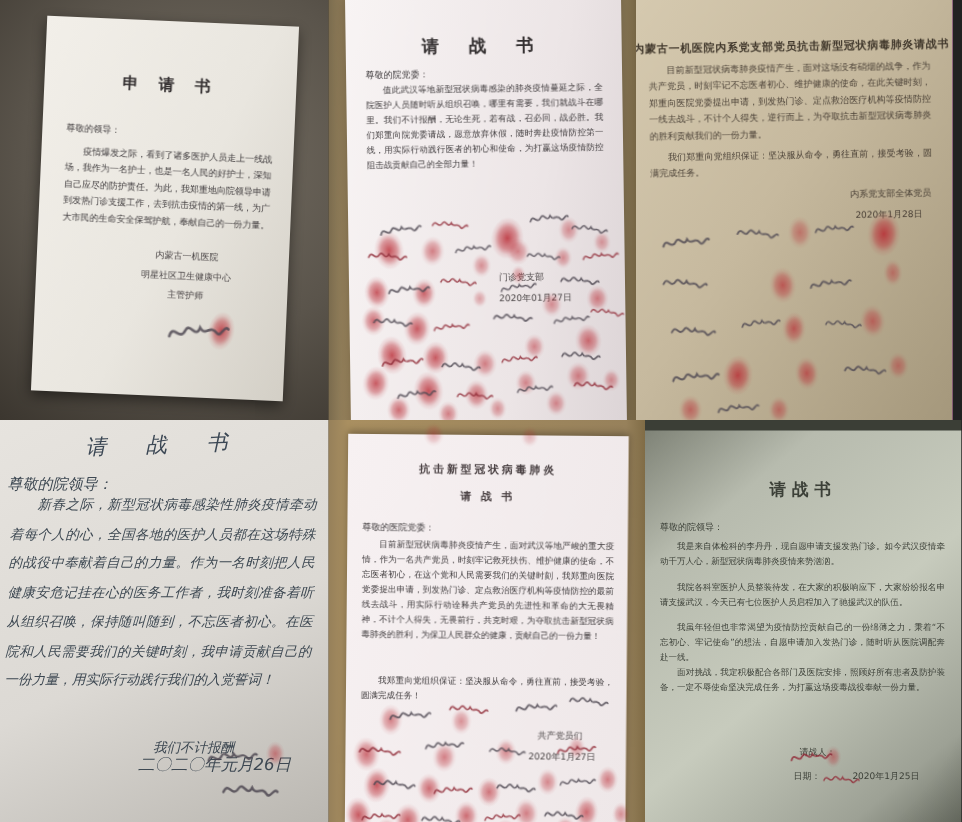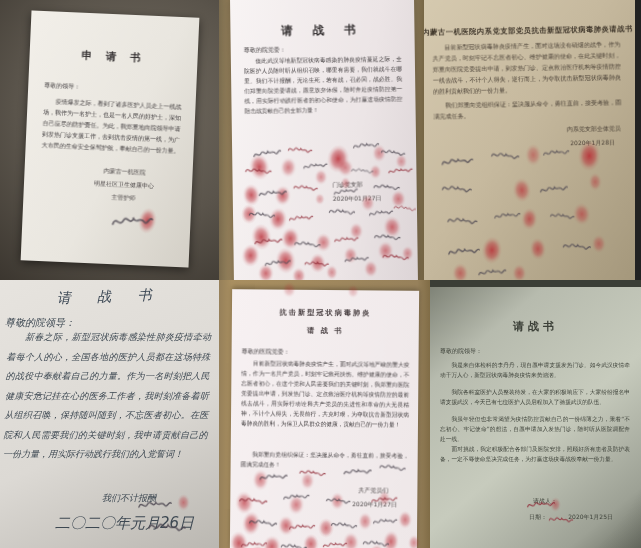--- a/index.html
+++ b/index.html
@@ -250,21 +250,21 @@
         </svg>
       </div>
   </div>
 
   <div class="cell" id="c-bl">
     <div class="paper hand" id="p-bl">
       <div class="hand-title">请 战 书</div>
       <div class="abs" style="left:8px;top:40px;font-size:10px;font-style:italic;">尊敬的院领导：</div>
       <p class="hand-body abs" style="left:8px;top:52px;width:204px;">新春之际，新型冠状病毒感染性肺炎疫情牵动着每个人的心，全国各地的医护人员都在这场特殊的战役中奉献着自己的力量。作为一名时刻把人民健康安危记挂在心的医务工作者，我时刻准备着听从组织召唤，保持随叫随到，不忘医者初心。在医院和人民需要我们的关键时刻，我申请贡献自己的一份力量，用实际行动践行我们的入党誓词！</p>
       <div class="abs" style="right:66px;top:216px;font-size:9px;font-style:italic;">我们不计报酬</div>
-      <div class="abs" style="right:28px;top:238px;font-size:15px;font-style:italic;text-align:center;">二〇二〇年元月26日</div>
+      <div class="abs" style="right:28px;top:226px;font-size:11px;font-style:italic;text-align:center;">二〇二〇年元月26日</div>
     <div class="fp" style="left: 180px; top: 218px; width: 13px; height: 17px; opacity: 0.55; transform: rotate(0deg);"></div>
         <svg viewBox="0 0 40 14" class="scr" style="left: 140px; top: 222px; width: 36px; height: 12.6px; transform: rotate(-4deg);">
           <path d="M2,9 C5,1 8,13 12,6 C15,1 18,12 21,5 C24,11 27,3 31,9 C33,12 36,4 38,7" fill="none" stroke="#4e4852" stroke-width="1.6" stroke-linecap="round"></path>
         </svg>
         <svg viewBox="0 0 40 14" class="scr" style="left: 150px; top: 244px; width: 40px; height: 14px; transform: rotate(3deg);">
           <path d="M2,9 C5,1 8,13 12,6 C15,1 18,12 21,5 C24,11 27,3 31,9 C33,12 36,4 38,7" fill="none" stroke="#4e4852" stroke-width="1.6" stroke-linecap="round"></path>
         </svg>
       </div>
   </div>
 

